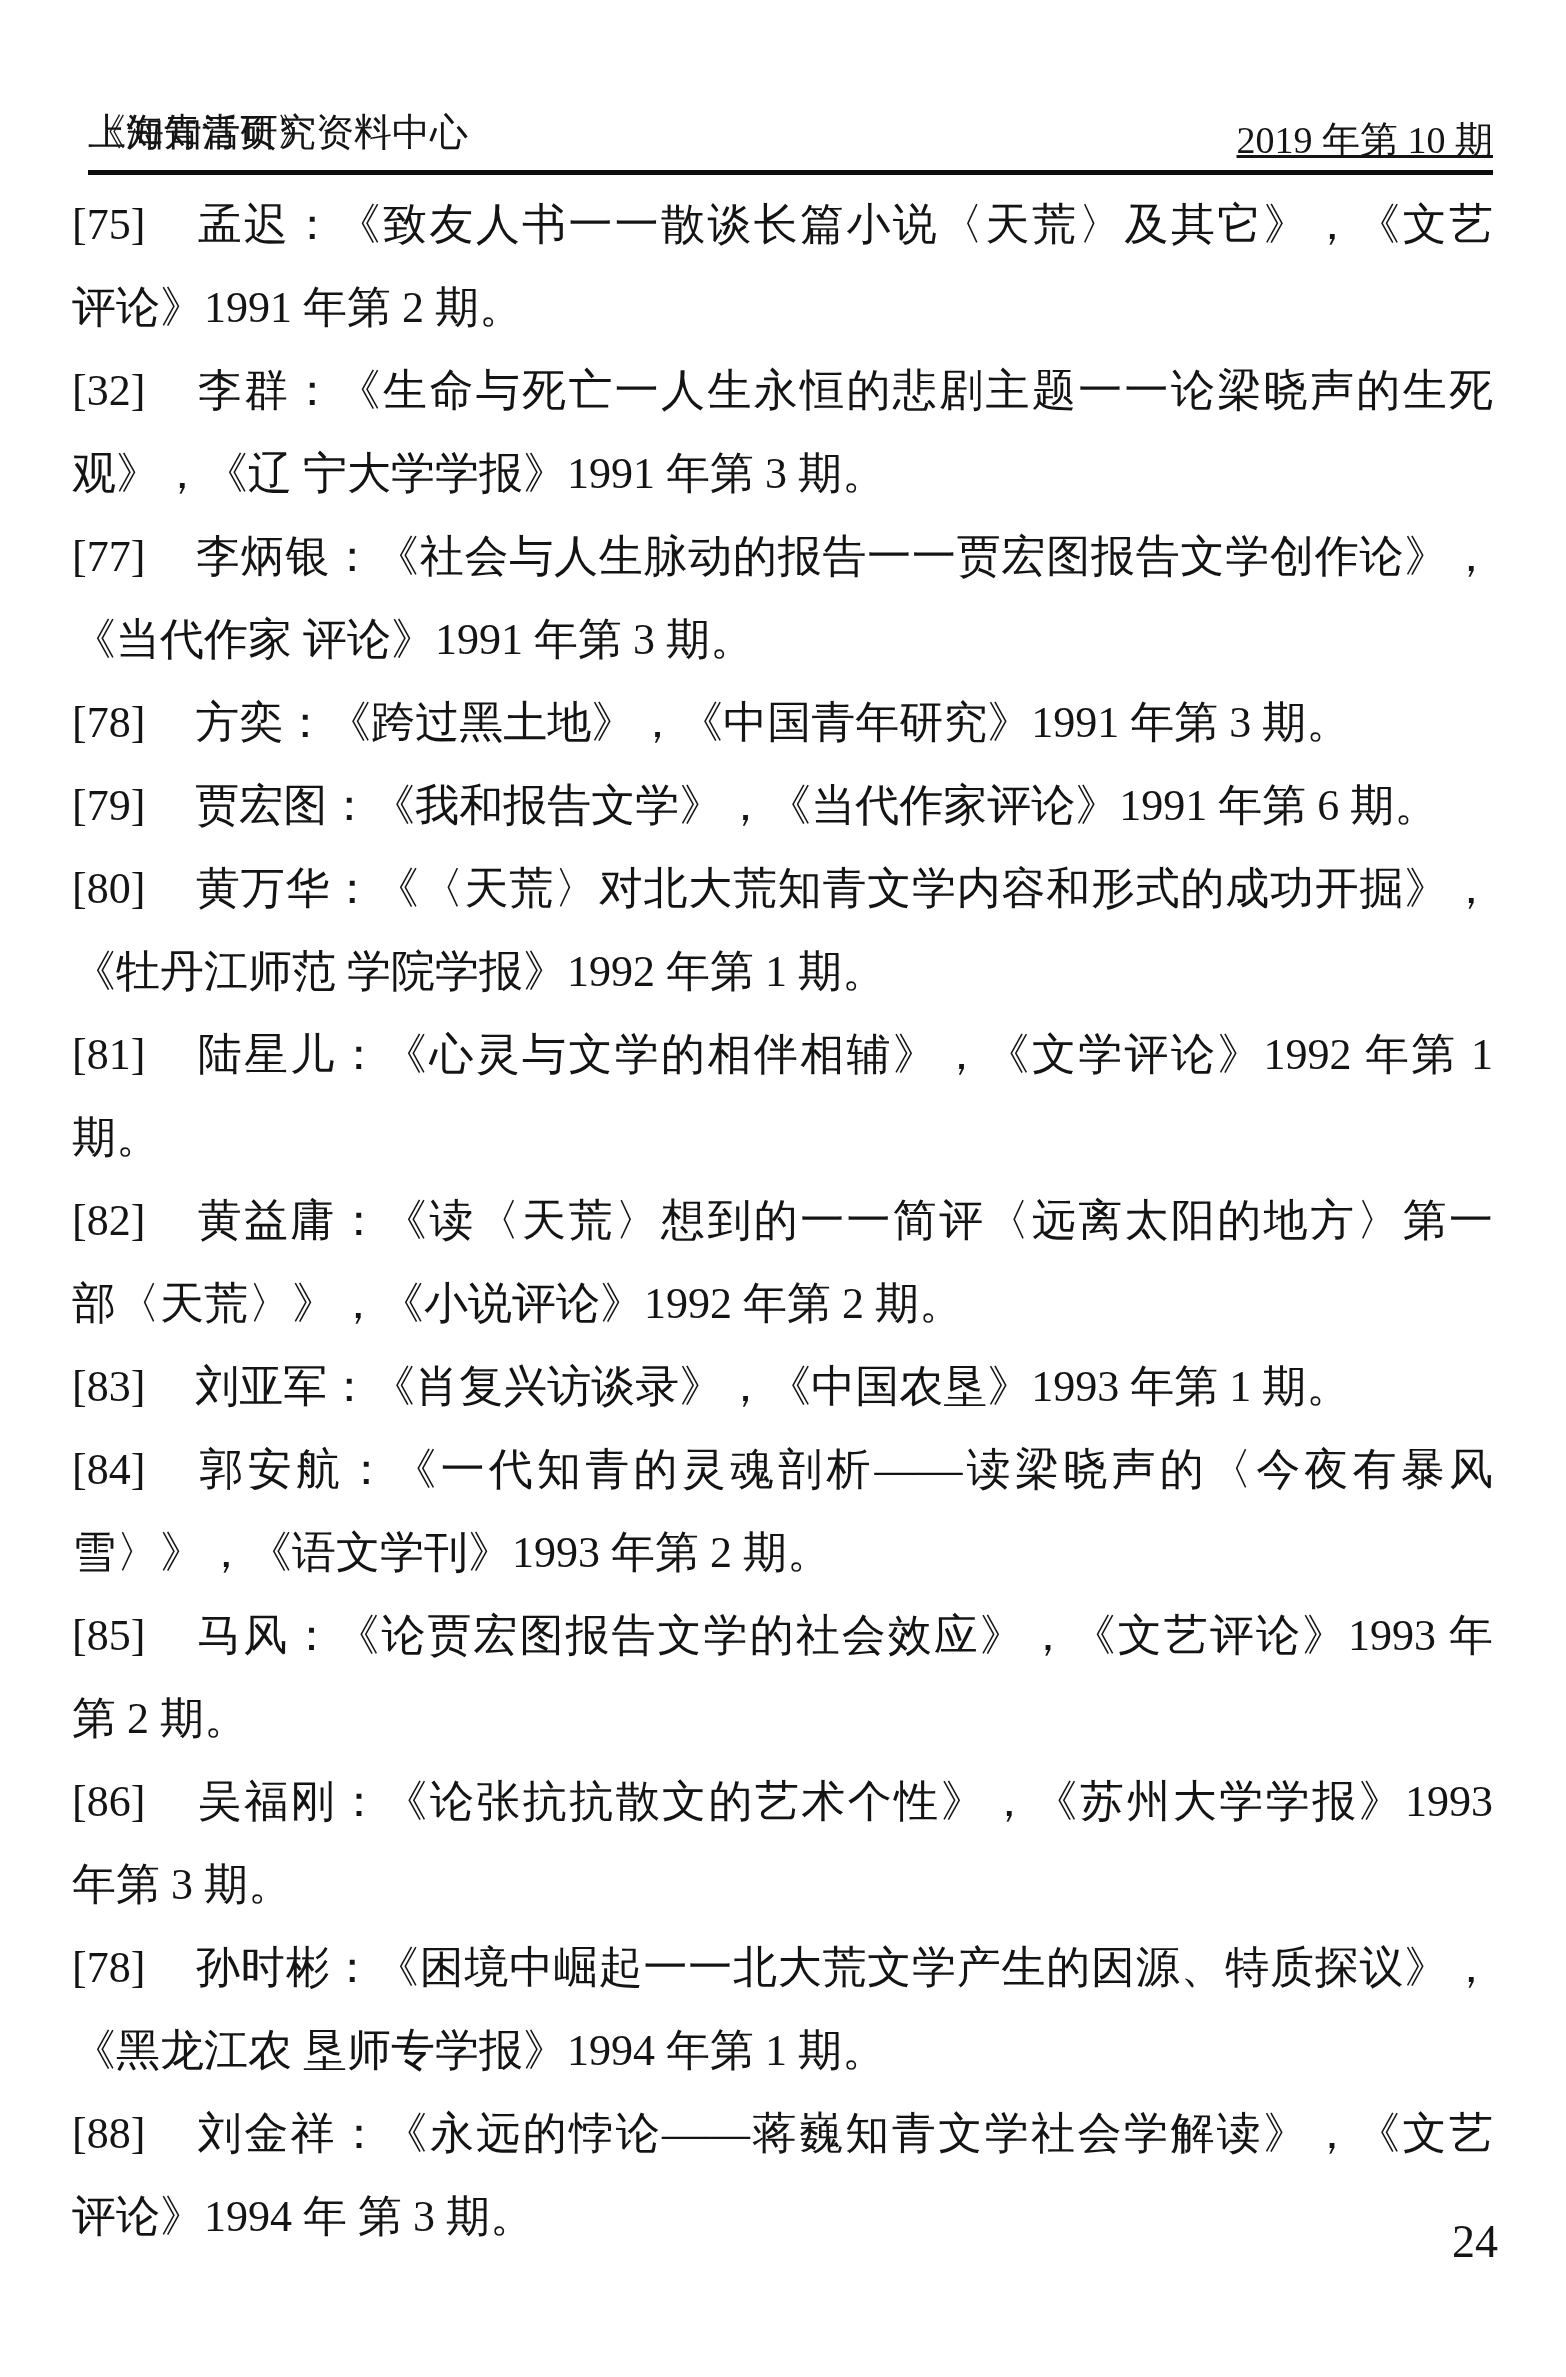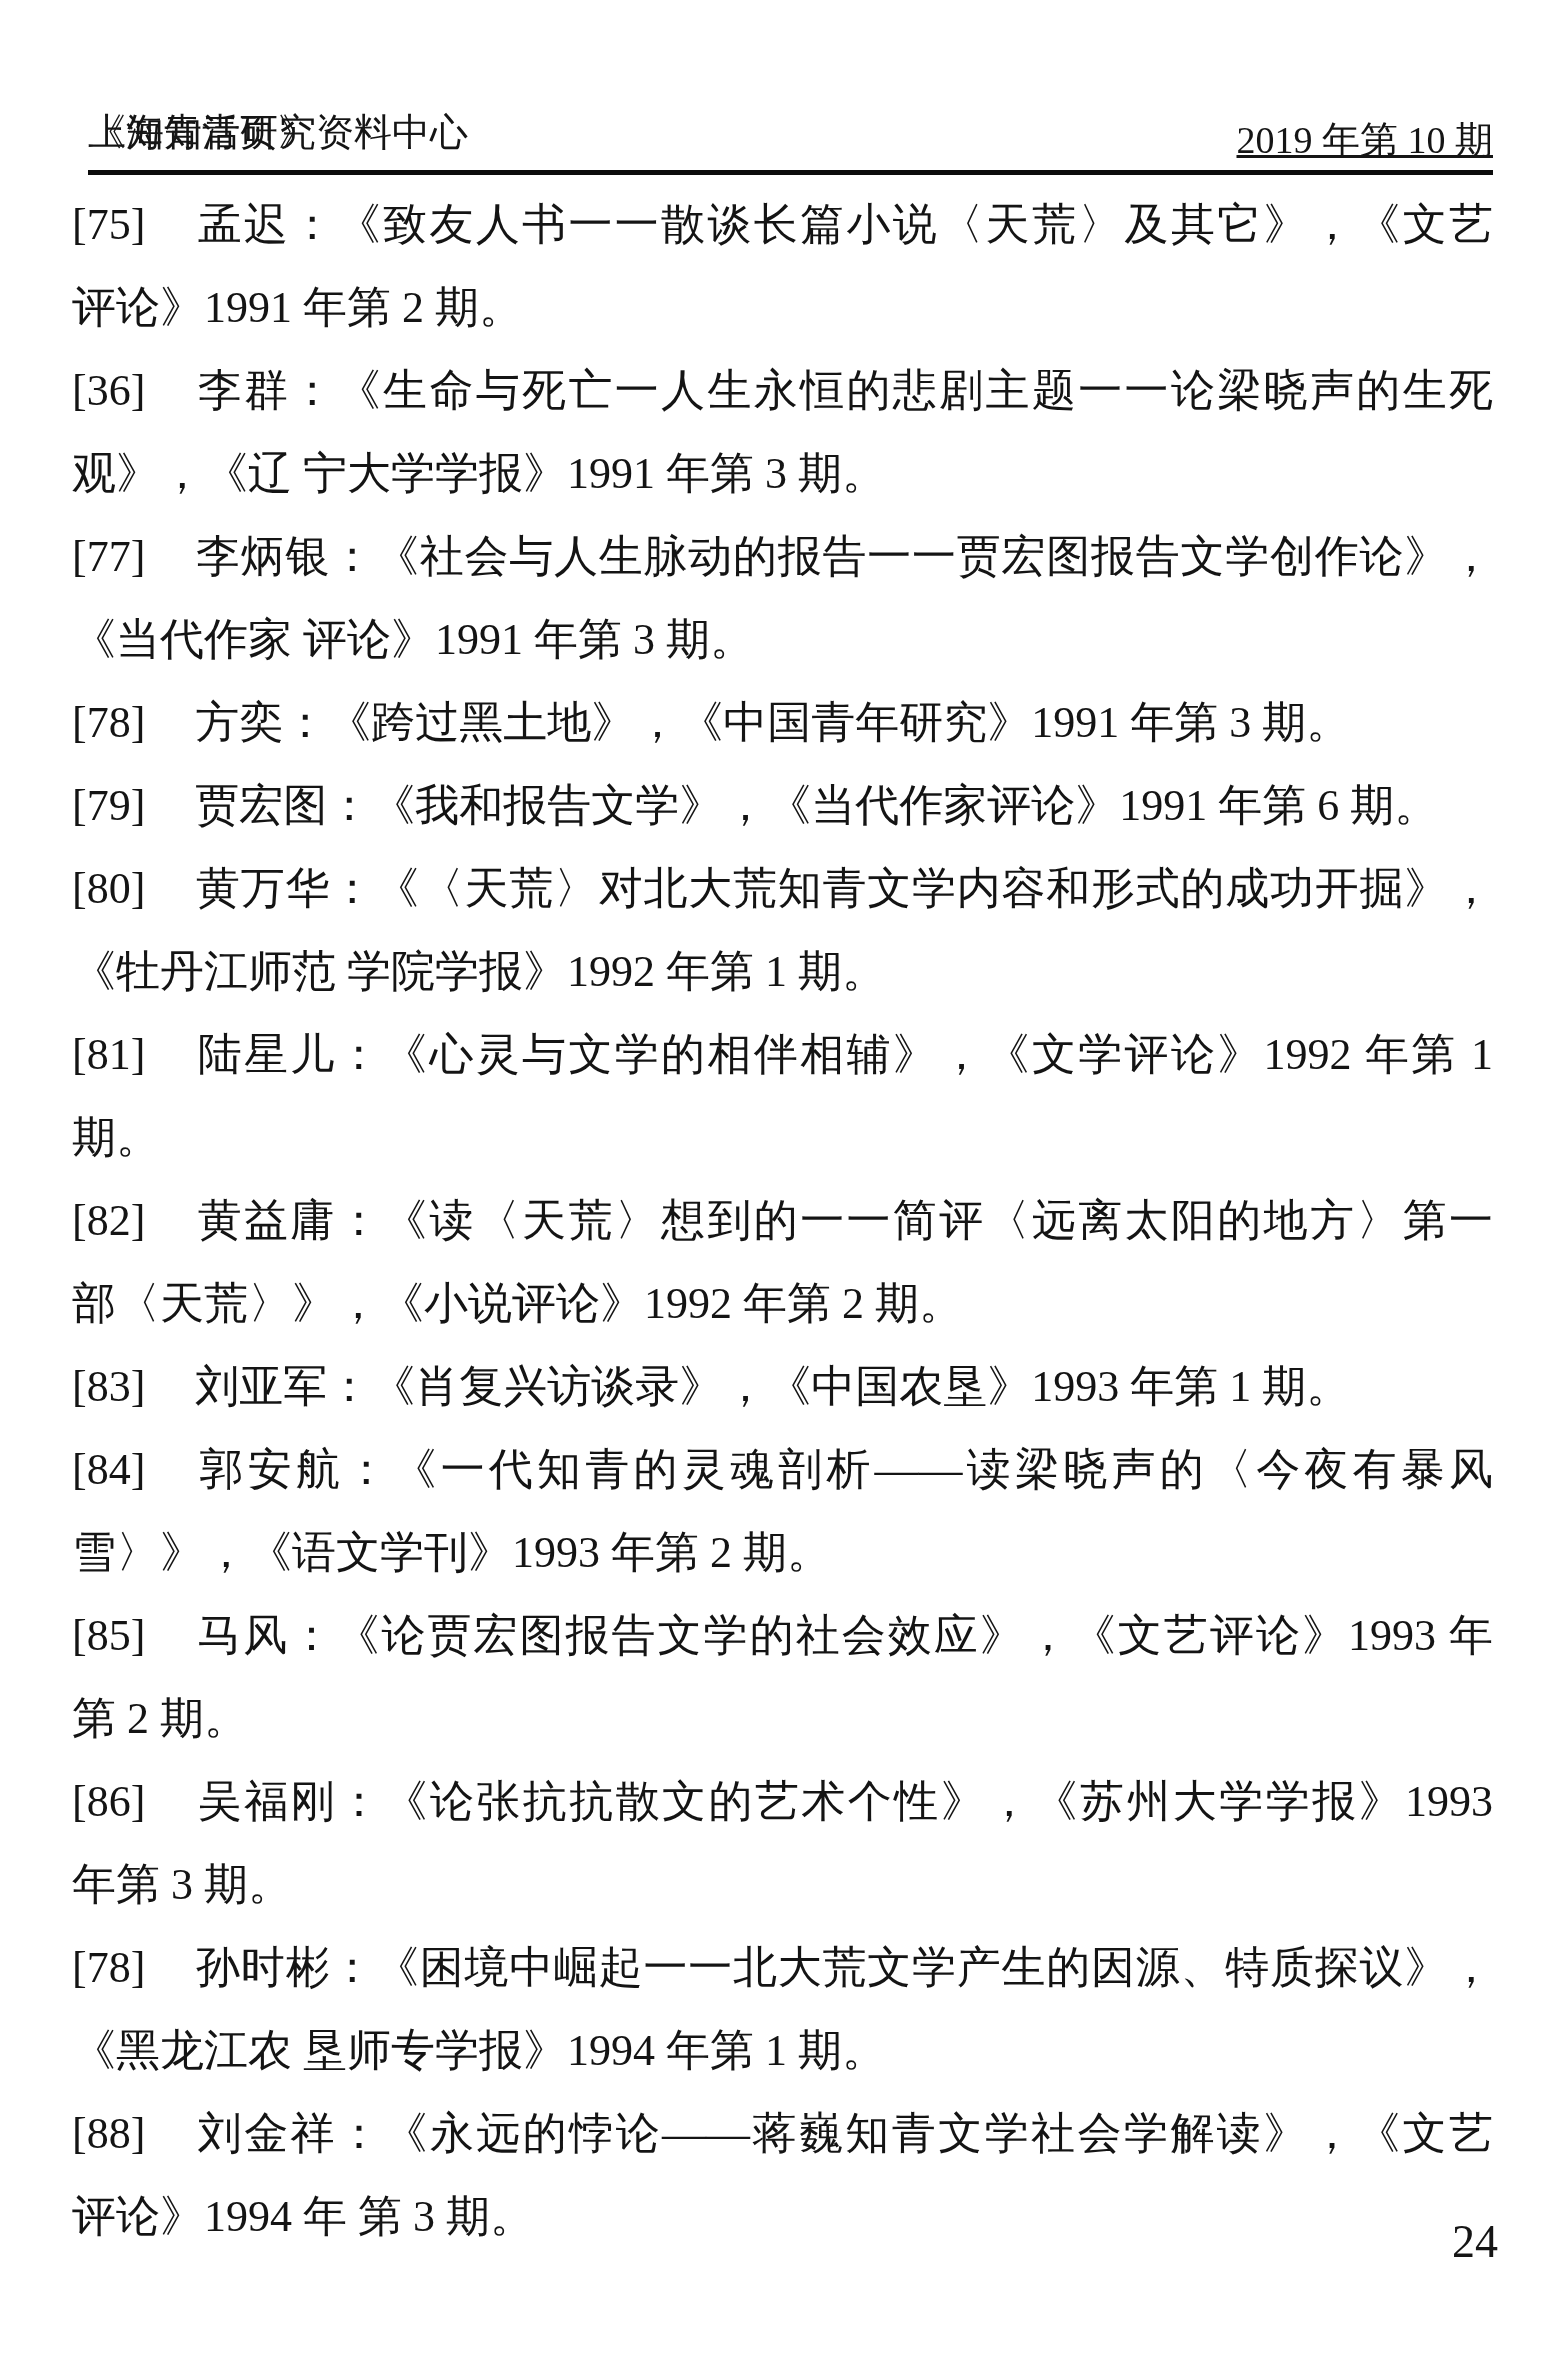--- a/index.html
+++ b/index.html
@@ -77,21 +77,21 @@
 
   <div class="rule"></div>
 
   <main class="refs" id="refs">
   <div class="entry">
     <div class="line first-line fill"><span class="ref-num">[75]</span><span class="ref-gap"></span><span class="ref-text">孟迟：《致友人书一一散谈长篇小说〈天荒〉及其它》，《文艺</span></div>
   <div class="line cont">评论》1991 年第 2 期。</div>
       </div>
 
   <div class="entry">
-    <div class="line first-line fill"><span class="ref-num">[36]</span><span class="ref-gap"></span><span class="ref-text">李群：《生命与死亡一人生永恒的悲剧主题一一论梁晓声的生死</span></div>
+    <div class="line first-line fill"><span class="ref-num">[32]</span><span class="ref-gap"></span><span class="ref-text">李群：《生命与死亡一人生永恒的悲剧主题一一论梁晓声的生死</span></div>
   <div class="line cont">观》，《辽 宁大学学报》1991 年第 3 期。</div>
       </div>
 
   <div class="entry">
     <div class="line first-line fill"><span class="ref-num">[77]</span><span class="ref-gap"></span><span class="ref-text">李炳银：《社会与人生脉动的报告一一贾宏图报告文学创作论》，</span></div>
   <div class="line cont">《当代作家 评论》1991 年第 3 期。</div>
       </div>
 
   <div class="entry">
     <div class="line first-line"><span class="ref-num">[78]</span><span class="ref-gap"></span><span class="ref-text">方奕：《跨过黑土地》，《中国青年研究》1991 年第 3 期。</span></div>

